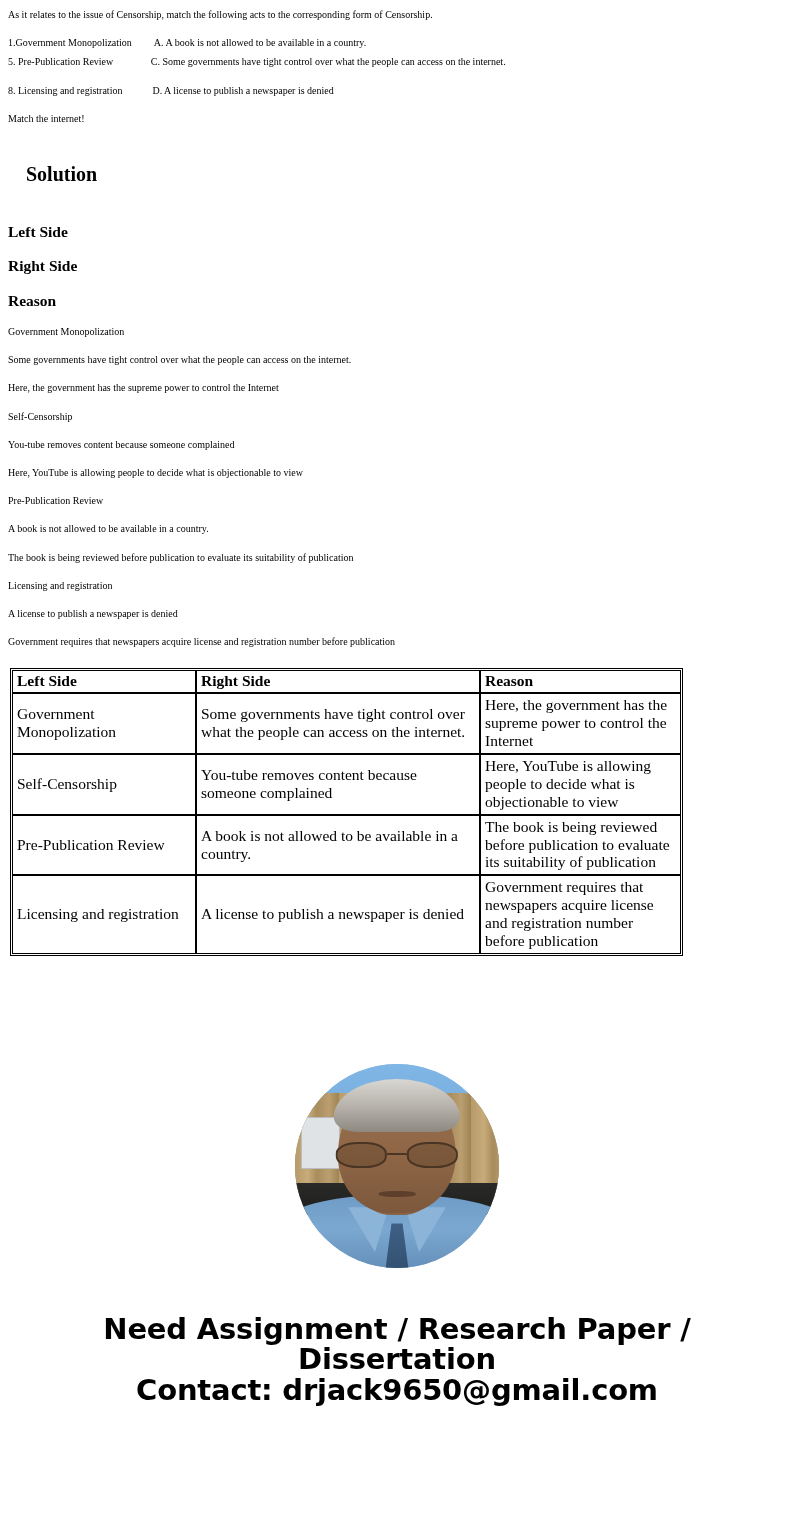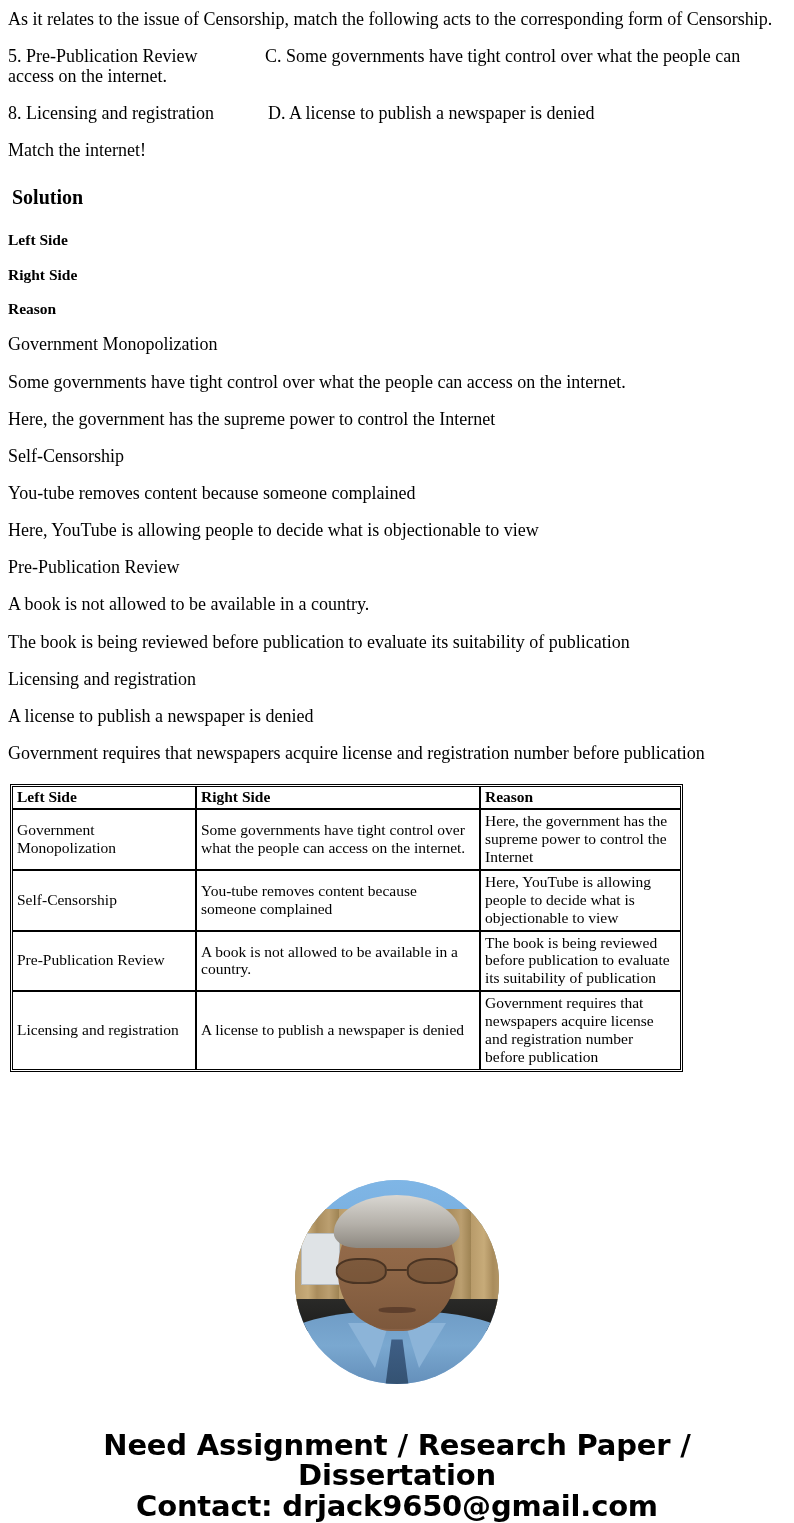--- a/index.html
+++ b/index.html
@@ -22,39 +22,39 @@
     padding: 0;
     box-sizing: border-box;
   }
 
   
   .prose {
     padding: 0 8px;
     box-sizing: border-box;
   }
   .para {
-    font-size: 18px;
+    font-size: 10px;
     line-height: 1.12;
     margin: 0 0 0 0;
     padding: 8.5px 0 8.5px 0;
     text-align: left;
   }
   .para.tight {
     padding-bottom: 0;
   }
   .para.tight2 {
     padding-top: 0;
   }
   .prewrap { white-space: pre-wrap; }
 
   
   h2.solution-heading {
     font-size: 20px;
     font-weight: bold;
-    margin: 4px;
+    margin: 18px;
     padding: 13px 0 10px 0;
     line-height: 1.15;
   }
 
   .bold-line {
     font-weight: bold;
     font-size: 15.5px;
     line-height: 1.12;
     margin: 0;
     padding: 8.5px 0 8.5px 0;
@@ -252,20 +252,21 @@
 </style>
 </head>
 <body>
 
 <div class="page">
 
   <div class="prose">
 
     <p class="para">As it relates to the issue of Censorship, match the following acts to the corresponding form of Censorship.</p>
 
+    <p class="para tight prewrap">1.Government Monopolization         A. A book is not allowed to be available in a country.</p>
 
     <p class="para prewrap">5. Pre-Publication Review               C. Some governments have tight control over what the people can access on the internet.</p>
 
     <p class="para prewrap">8. Licensing and registration            D. A license to publish a newspaper is denied</p>
 
     <p class="para">Match the internet!</p>
 
     <h2 class="solution-heading">Solution</h2>
 
     <p class="bold-line">Left Side</p>

